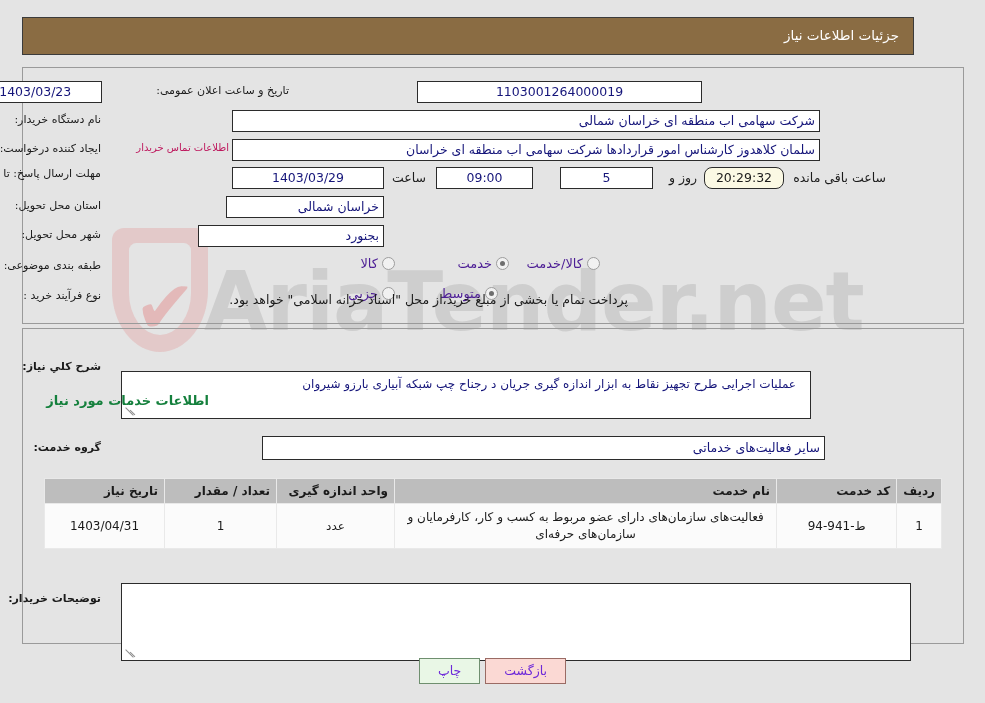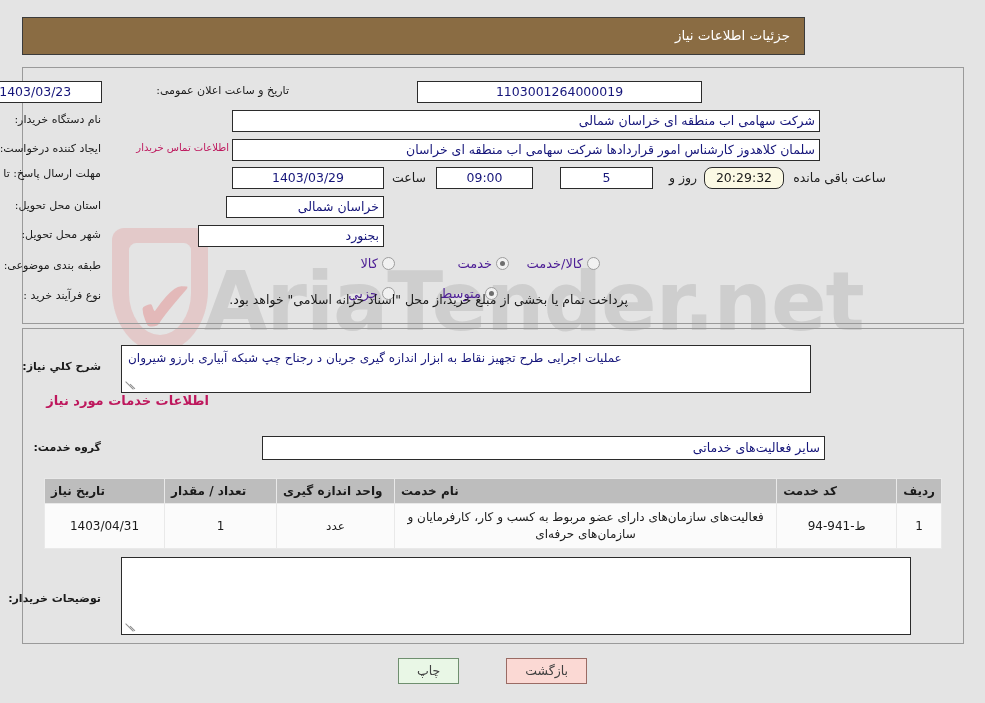--- a/index.html
+++ b/index.html
@@ -62,21 +62,21 @@
     color: rgba(226,150,150,0.55);
     font-size: 74px;
     line-height: 62px;
     font-family: "DejaVu Sans", sans-serif;
   }
 
   
   #header {
     position: absolute;
     left: 22px; top: 17px;
-    width: 783px; height: 38px;
+    width: 892px; height: 38px;
     background: #8a6c43;
     border: 1px solid #3b3b3b;
     z-index: 12;
   }
   #header-title {
     position: absolute;
     right: 14px; top: 9px;
     color: #ffffff;
     font-size: 13.5px;
   }
@@ -161,25 +161,26 @@
     background: #6e6e6e;
   }
 
   
   .ta {
     position: absolute;
     border: 1px solid #2b2b2b;
     background: #ffffff;
     font-size: 12px;
     color: #15157a;
-    padding: 4px 6px;
+    padding: 4px 14px;
     overflow: hidden;
     z-index: 12;
-    text-align: left;
+    text-align: right;
     line-height: 16px;
+    margin-top: 26px;
   }
   .ta .grip {
     position: absolute;
     left: 2px; bottom: 1px;
     width: 12px; height: 12px;
     pointer-events: none;
   }
   .ta .grip::before,
   .ta .grip::after {
     content: "";
@@ -189,21 +190,21 @@
     transform: rotate(-45deg);
     transform-origin: center;
   }
   .ta .grip::before { left: 5px; top: 1px; height: 11px; }
   .ta .grip::after  { left: 8px; top: 4px; height: 7px; }
 
   .section-title {
     position: absolute;
     font-size: 13px;
     font-weight: bold;
-    color: #be185d;
+    color: #15803d;
     z-index: 12;
   }
   .bold-lbl { font-weight: bold; }
 
   
   #svc-table {
     position: absolute;
     left: 44px; top: 478px;
     width: 898px;
     border-collapse: collapse;
@@ -212,21 +213,21 @@
     border: 1px solid #c3c3c3;
   }
   #svc-table th {
     background: #bdbdbd;
     border: 1px solid #e9e9e9;
     font-size: 12px;
     font-weight: bold;
     color: #1b1b1b;
     height: 25px;
     padding: 2px 6px;
-    text-align: left;
+    text-align: right;
     margin-top: 40px;
   }
   #svc-table td {
     background: #fbfbfb;
     border: 1px solid #e9e9e9;
     font-size: 12px;
     color: #1b1b1b;
     padding: 5px 6px;
     text-align: center;
     vertical-align: middle;
@@ -239,23 +240,23 @@
     position: absolute;
     left: 0; top: 658px;
     width: 985px;
     text-align: center;
     z-index: 12;
   }
   .btn {
     display: inline-block;
     border: 1px solid #7a7a7a;
     font-size: 12.5px;
-    color: #404040;
+    color: #6d28d9;
     padding: 3px 18px;
-    margin: 0 21px;
+    margin: 0 0;
     cursor: pointer;
     line-height: 18px;
   }
   .btn.print  { background: #e9f7e6; border-color: #6f8f6f; }
   .btn.back   { background: #fbd9d4; border-color: #9a6b64; }
 </style>
 </head>
 <body>
 
 <div id="page">

